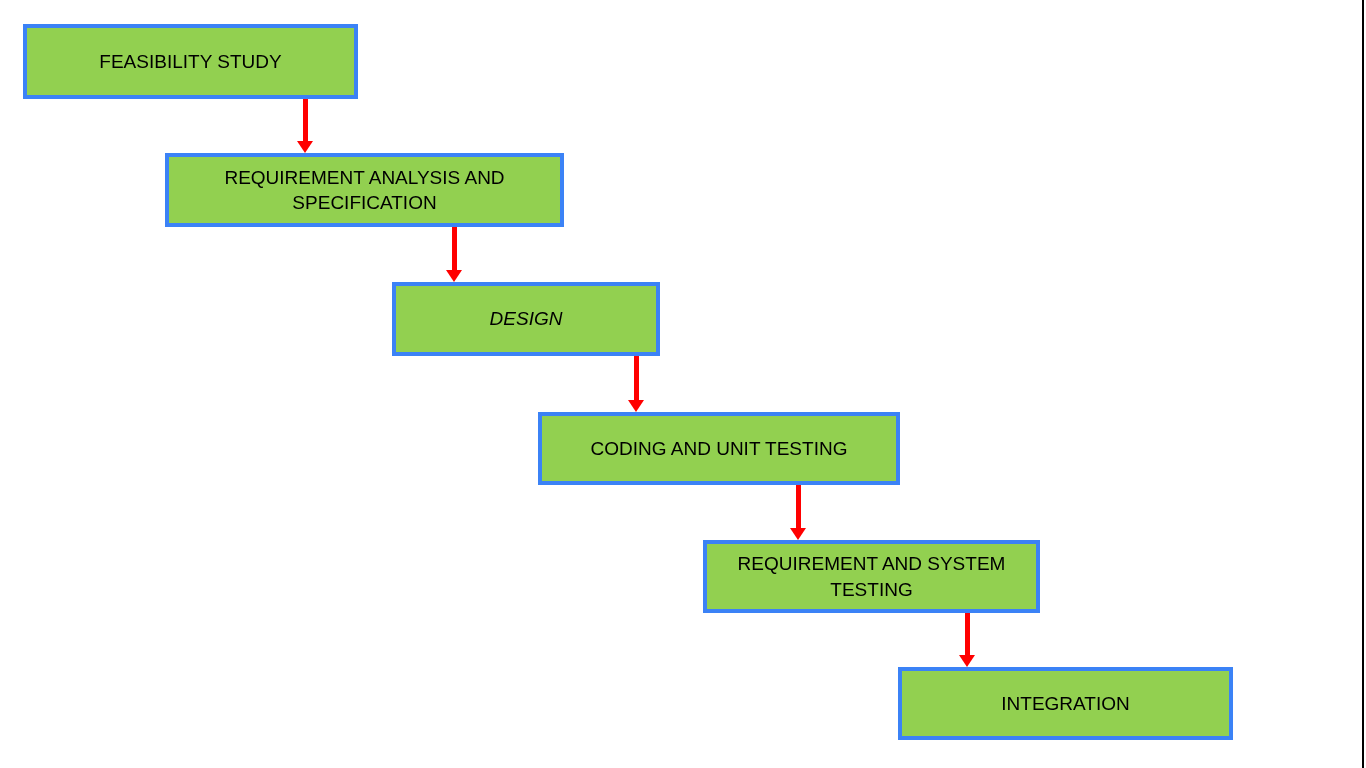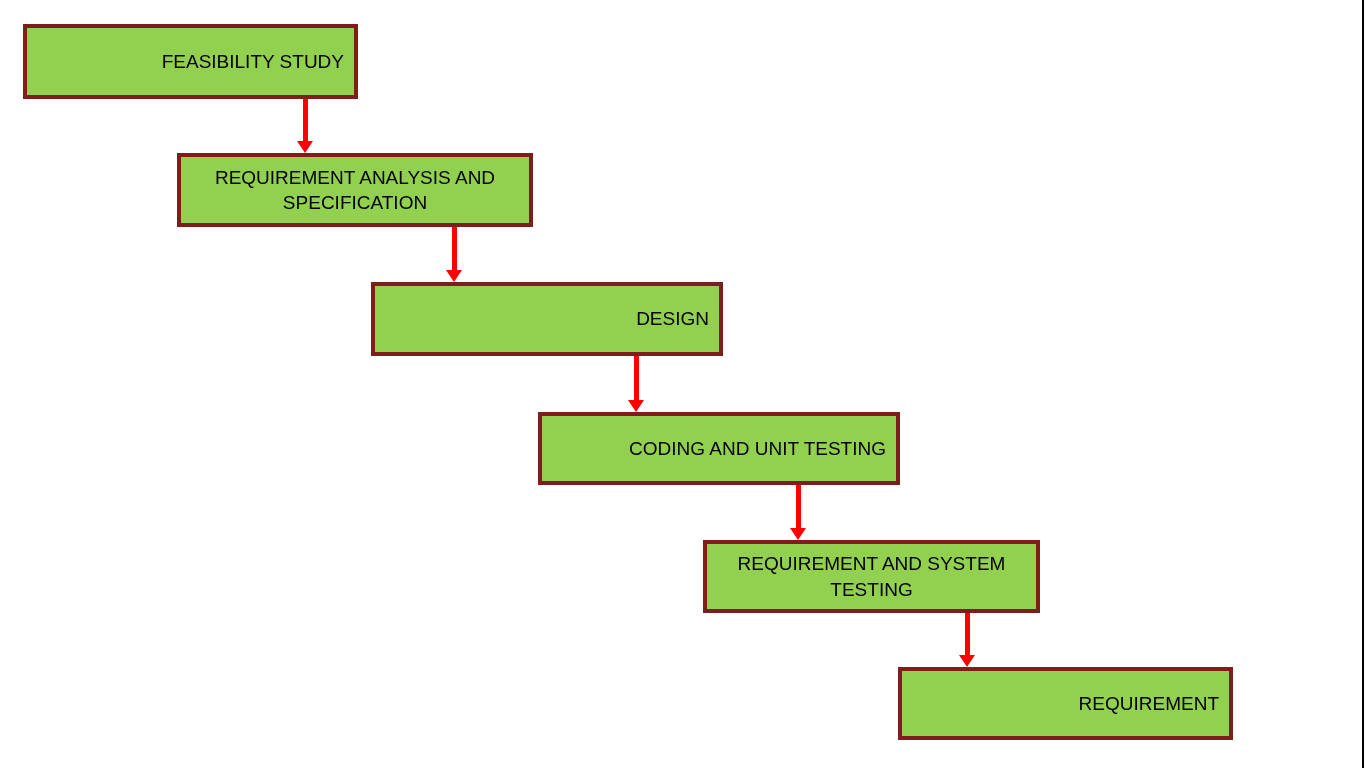--- a/index.html
+++ b/index.html
@@ -12,34 +12,34 @@
     position: relative;
     width: 1366px;
     height: 768px;
     background: #ffffff;
     overflow: hidden;
   }
   .node {
     position: absolute;
     box-sizing: border-box;
     background: #92D050;
-    border: 4px solid #7f1d1d;
+    border: 4px solid #3b82f6;
     display: flex;
     align-items: center;
-    justify-content: flex-end;
+    justify-content: center;
     text-align: center;
     color: #000000;
     font-size: 19px;
     line-height: 1.32;
     padding: 2px 10px;
   }
   
   .node-1 { left: 23px;  top: 24px;  width: 335px; height: 75px; }
-  .node-2 { left: 177px; top: 153px; width: 356px; height: 74px; }
-  .node-3 { left: 371px; top: 282px; width: 352px; height: 74px; }
+  .node-2 { left: 165px; top: 153px; width: 399px; height: 74px; }
+  .node-3 { left: 392px; top: 282px; width: 268px; height: 74px; font-style: italic; }
   .node-4 { left: 538px; top: 412px; width: 362px; height: 73px; }
   .node-5 { left: 703px; top: 540px; width: 337px; height: 73px; }
   .node-6 { left: 898px; top: 667px; width: 335px; height: 73px; }
 
   .arrow {
     position: absolute;
     width: 16px;
   }
   .arrow .shaft {
     position: absolute;
@@ -119,18 +119,18 @@
   <div class="node node-5">
     <span>REQUIREMENT AND SYSTEM TESTING</span>
   </div>
 
   <div class="arrow arrow-5">
     <div class="shaft"></div>
     <div class="head"></div>
   </div>
 
   <div class="node node-6">
-    <span>REQUIREMENT</span>
+    <span>INTEGRATION</span>
   </div>
 
   <div class="slide-right-border"></div>
 
 </div>
 
 </body></html>

